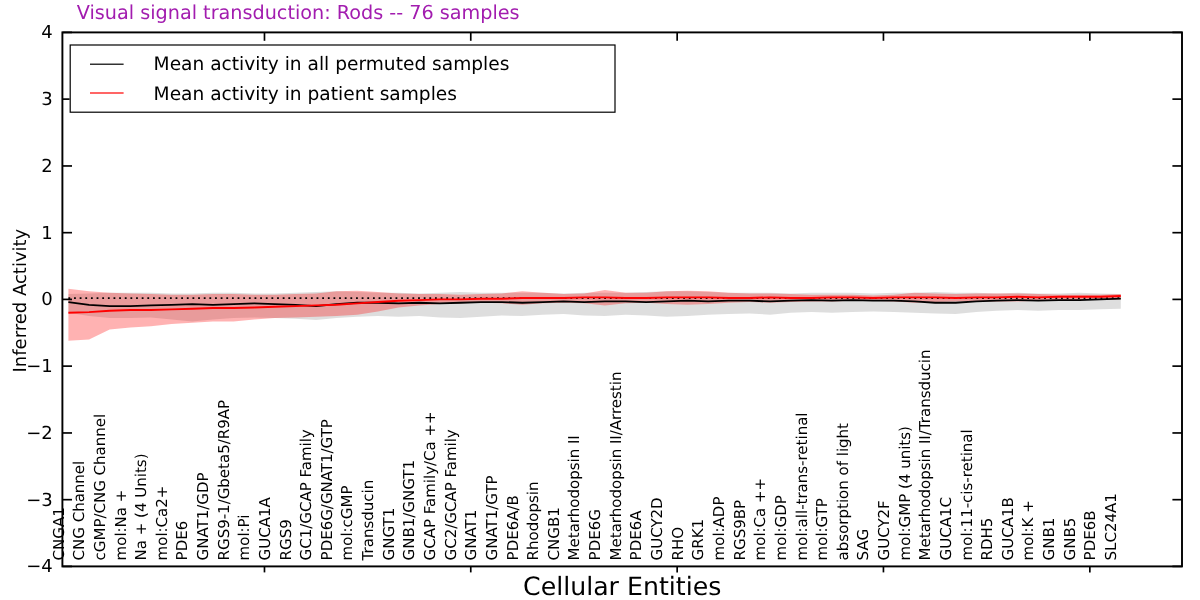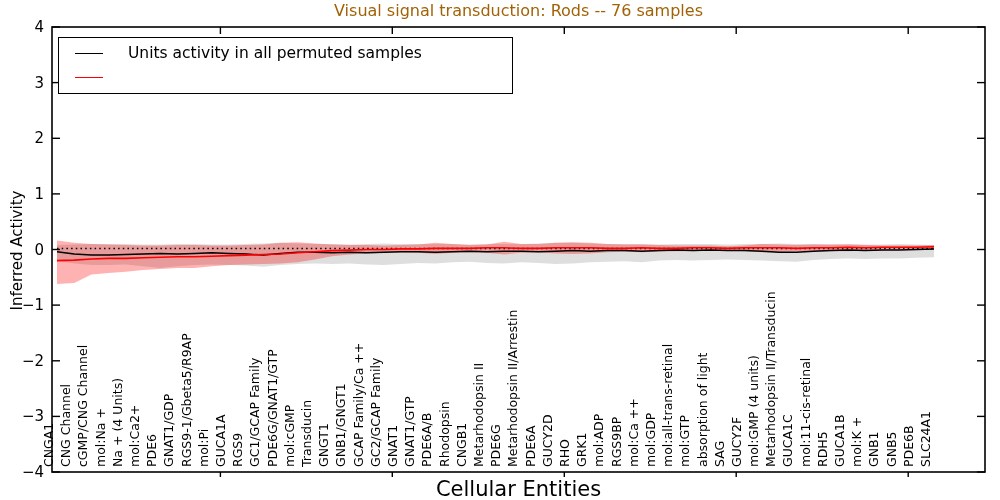--- a/index.html
+++ b/index.html
@@ -2,22 +2,22 @@
 <html><head>
 <meta charset="utf-8">
 <style>
   html,body{margin:0;padding:0;background:#ffffff;}
   .figure{
     position:relative;width:1000px;height:500px;background:#ffffff;overflow:hidden;
     font-family:"DejaVu Sans","Liberation Sans",sans-serif;color:#000;
   }
   .figure svg{position:absolute;left:0;top:0;}
   .chart-title{
-    position:absolute;left:52px;top:1px;width:933px;text-align:center;
-    font-size:16px;line-height:20px;color:#a16207;
+    position:absolute;left:64px;top:1px;width:933px;text-align:left;
+    font-size:16px;line-height:20px;color:#a21caf;
   }
   .y-axis-label{
     position:absolute;left:-59px;top:242px;width:150px;height:17px;text-align:center;
     font-size:15px;transform:rotate(-90deg);
   }
   .x-axis-label{
     position:absolute;left:52px;top:477px;width:933px;text-align:center;font-size:21px;
   }
   .legend{
     position:absolute;left:58px;top:37px;width:455px;height:57px;
@@ -130,19 +130,20 @@
       <text transform="translate(930.0,467) rotate(-90)" font-size="12.5px" fill="#000" text-anchor="start">SLC24A1</text>
     </svg>
 
   <div class="chart-title">Visual signal transduction: Rods -- 76 samples</div>
   <div class="y-axis-label">Inferred Activity</div>
   <div class="x-axis-label">Cellular Entities</div>
 
   <div class="legend">
     <div class="legend-row">
       <span class="legend-line"></span>
-      <span class="legend-label">Units activity in all permuted samples</span>
+      <span class="legend-label">Mean activity in all permuted samples</span>
     </div>
     <div class="legend-row">
       <span class="legend-line" style="border-top-color:#ff0000;"></span>
+      <span class="legend-label">Mean activity in patient samples</span>
     </div>
   </div>
 </div>
 
 </body></html>

